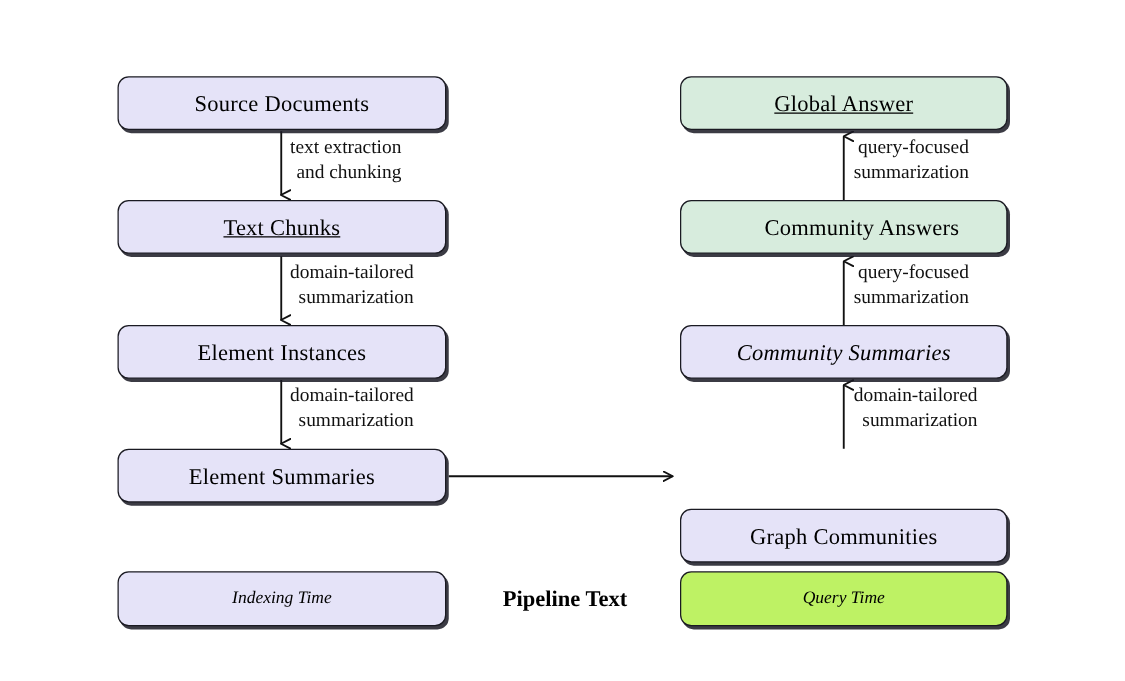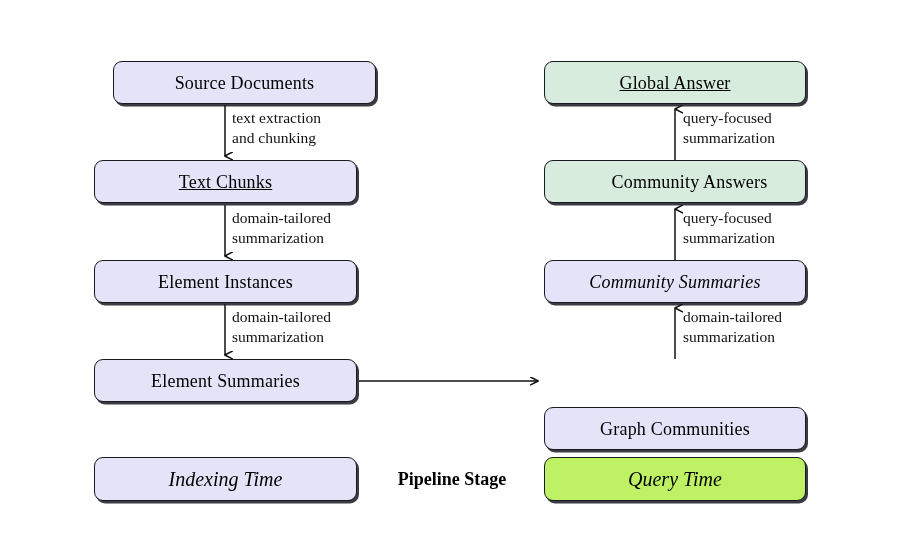--- a/index.html
+++ b/index.html
@@ -40,21 +40,21 @@
 
   
   .legend-box {
     position: absolute;
     box-sizing: border-box;
     display: flex;
     align-items: center;
     justify-content: center;
     border: 1.6px solid #1a1a22;
     border-radius: 9px;
-    font-size: 20px;
+    font-size: 14px;
     font-style: italic;
     line-height: 1;
     white-space: nowrap;
     box-shadow: 2px 2.5px 0 rgba(25,25,35,0.85);
   }
   .legend-box.indexing { background: #e5e3f8; }
   .legend-box.query    { background: #bef264; }
 
   .legend-title {
     position: absolute;
@@ -78,21 +78,21 @@
   }
 
   
   .edge-label {
     position: absolute;
     font-size: 15.5px;
     line-height: 1.28;
     white-space: nowrap;
     color: #111111;
   }
-  .edge-label.left-col  { text-align: left; }
+  .edge-label.left-col  { text-align: right; }
   .edge-label.center-col{ text-align: center; }
 </style>
 </head>
 <body>
 
 <div id="canvas">
 
   <svg id="arrows" viewBox="0 0 900 545" width="900" height="545" aria-hidden="true">
     <defs>
       <marker id="ah-down" markerWidth="9" markerHeight="9" refX="4.5" refY="8" orient="auto" markerUnits="userSpaceOnUse">
@@ -116,21 +116,21 @@
       <line x1="359" y1="381" x2="538" y2="381" marker-end="url(#ah-right)"></line>
     </g>
 
     <g stroke="#111111" stroke-width="1.5" fill="none">
       <line x1="675" y1="359" x2="675" y2="308" marker-end="url(#ah-up)"></line>
       <line x1="675" y1="260" x2="675" y2="209" marker-end="url(#ah-up)"></line>
       <line x1="675" y1="160" x2="675" y2="109" marker-end="url(#ah-up)"></line>
     </g>
   </svg>
 
-  <div class="node indexing" style="left:94px; top:61px; width:263px; height:43px;margin-left:19px;">
+  <div class="node indexing" style="left:94px; top:61px; width:263px; height:43px;">
     <span>Source Documents</span>
   </div>
 
   <div class="node indexing" style="left:94px; top:160px; width:263px; height:43px;text-decoration:underline;">
     <span>Text Chunks</span>
   </div>
 
   <div class="node indexing" style="left:94px; top:260px; width:263px; height:43px;">
     <span>Element Instances</span>
   </div>
@@ -184,20 +184,20 @@
   <div class="edge-label left-col" style="left:683px; top:307px;">
     <div>domain-tailored</div>
     <div>summarization</div>
   </div>
 
   <div class="legend-box indexing" style="left:94px; top:457px; width:263px; height:44px;">
     <span>Indexing Time</span>
   </div>
 
   <div class="legend-title" style="left:372px; top:457px; width:160px; height:44px;">
-    <span>Pipeline Stage</span>
+    <span>Pipeline Text</span>
   </div>
 
   <div class="legend-box query" style="left:544px; top:457px; width:262px; height:44px;">
     <span>Query Time</span>
   </div>
 
 </div>
 
 </body></html>

